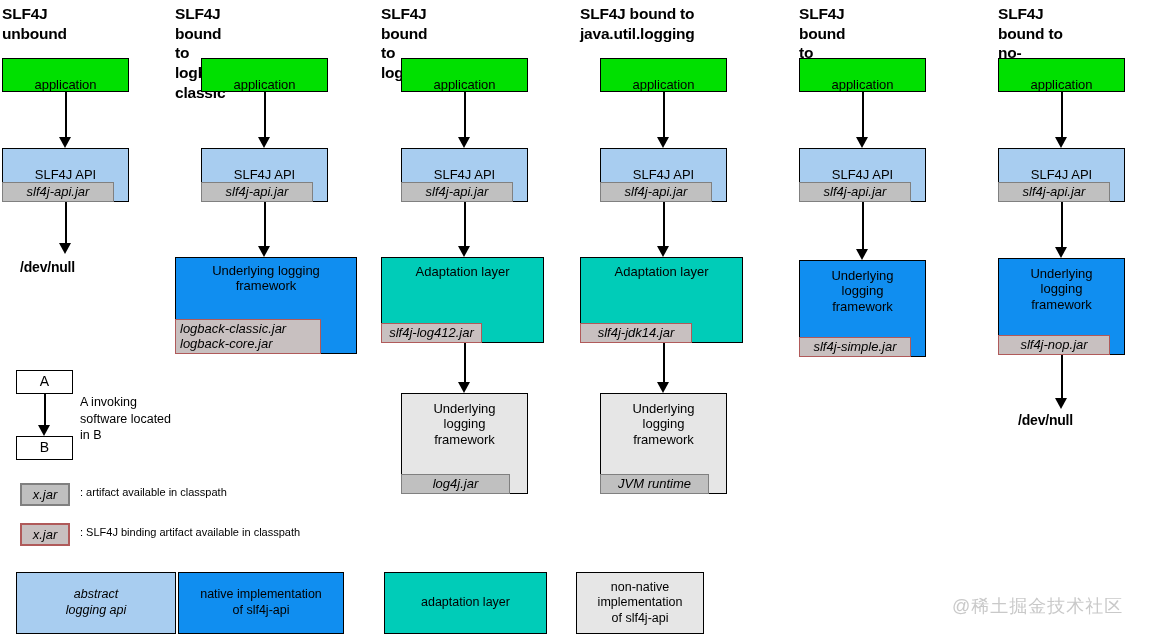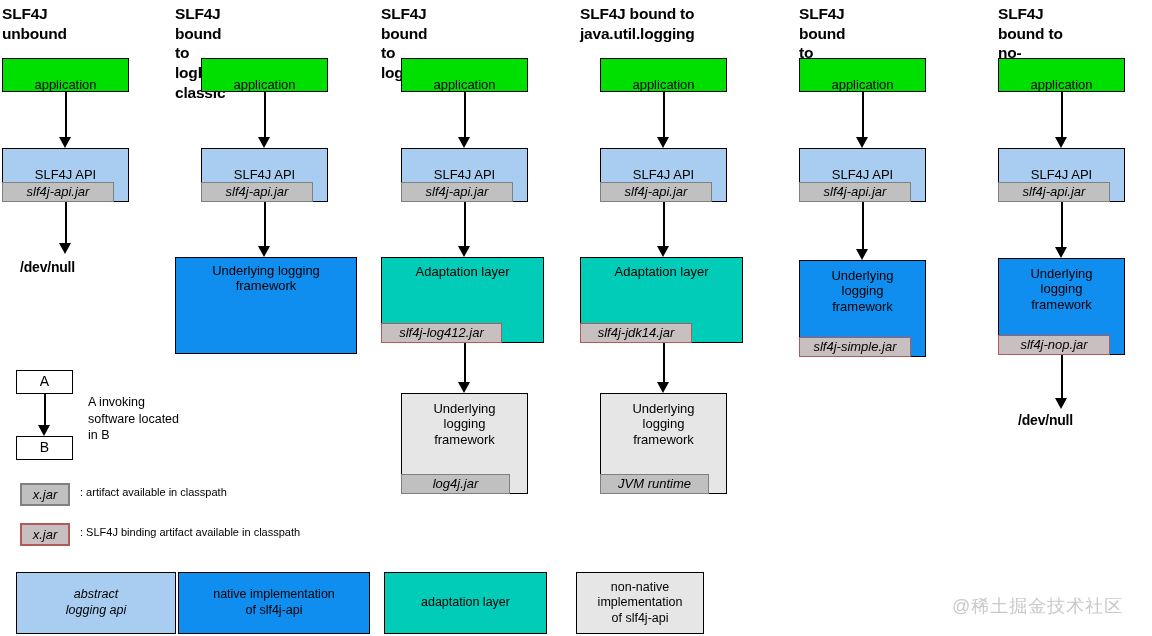--- a/index.html
+++ b/index.html
@@ -136,20 +136,22 @@
   </div>
 
   <div class="arrow" style="left:83px;top:202px;height:55px;">
     <div class="stem" style="height:44px;"></div>
       <div class="head" style="top:44px;"></div>
   </div>
 
   <div class="box native" style="left:0;top:257px;width:182px;height:97px;">
     <div class="cap" style="padding-top:5px;">Underlying logging
 framework</div>
+    <div class="jar binding" style="width:146px;margin-bottom:-1px;margin-left:-1px;text-align:left;">logback-classic.jar
+logback-core.jar</div>
   </div>
 </div>
 
 <div class="col" style="left:381px;">
   <div class="col-title">SLF4J bound to
 log4j</div>
 
   <div class="box green" style="left:20px;top:58px;width:127px;height:34px;">
     <div class="cap">application</div>
   </div>
@@ -164,21 +166,21 @@
     <div class="jar" style="width:112px;margin-bottom:-1px;margin-left:-1px;">slf4j-api.jar</div>
   </div>
 
   <div class="arrow" style="left:77px;top:202px;height:55px;">
     <div class="stem" style="height:44px;"></div>
       <div class="head" style="top:44px;"></div>
   </div>
 
   <div class="box adapt" style="left:0;top:257px;width:163px;height:86px;">
     <div class="cap" style="padding-top:6px;">Adaptation layer</div>
-    <div class="jar binding" style="width:121px;margin-bottom:-1px;margin-left:-1px;">slf4j-log412.jar</div>
+    <div class="jar binding" style="width:101px;margin-bottom:-1px;margin-left:-1px;">slf4j-log412.jar</div>
   </div>
 
   <div class="arrow" style="left:77px;top:343px;height:50px;">
     <div class="stem" style="height:39px;"></div>
       <div class="head" style="top:39px;"></div>
   </div>
 
   <div class="box nonnative" style="left:20px;top:393px;width:127px;height:101px;">
     <div class="cap" style="padding-top:7px;">Underlying
 logging
@@ -301,40 +303,40 @@
   <div class="legend-box" style="left:16px;top:370px;width:57px;height:24px;">
     <span>A</span>
   </div>
   <div class="arrow" style="left:38px;top:394px;height:42px;">
     <div class="stem" style="height:31px;"></div>
       <div class="head" style="top:31px;"></div>
   </div>
   <div class="legend-box" style="left:16px;top:436px;width:57px;height:24px;">
     <span>B</span>
   </div>
-  <div class="legend-text" style="left:88px;top:394px;">A invoking
+  <div class="legend-text" style="left:80px;top:394px;">A invoking
 software located
 in B</div>
 </div>
 
 <div>
   <div class="legend-jar" style="left:20px;top:483px;width:50px;height:23px;">x.jar</div>
   <div class="legend-label" style="left:80px;top:486px;">: artifact available in classpath</div>
 </div>
 
 <div>
   <div class="legend-jar binding" style="left:20px;top:523px;width:50px;height:23px;">x.jar</div>
   <div class="legend-label" style="left:80px;top:526px;">: SLF4J binding artifact available in classpath</div>
 </div>
 
 <div class="key api" style="left:16px;top:572px;width:160px;height:62px;font-style:italic;">
   <span>abstract
 logging api</span>
 </div>
-<div class="key native" style="left:178px;top:572px;width:192px;height:62px;">
+<div class="key native" style="left:178px;top:572px;width:166px;height:62px;">
   <span>native implementation
 of slf4j-api</span>
 </div>
 <div class="key adapt" style="left:384px;top:572px;width:163px;height:62px;">
   <span>adaptation layer</span>
 </div>
 <div class="key nonnative" style="left:576px;top:572px;width:128px;height:62px;">
   <span>non-native
 implementation
 of slf4j-api</span>

